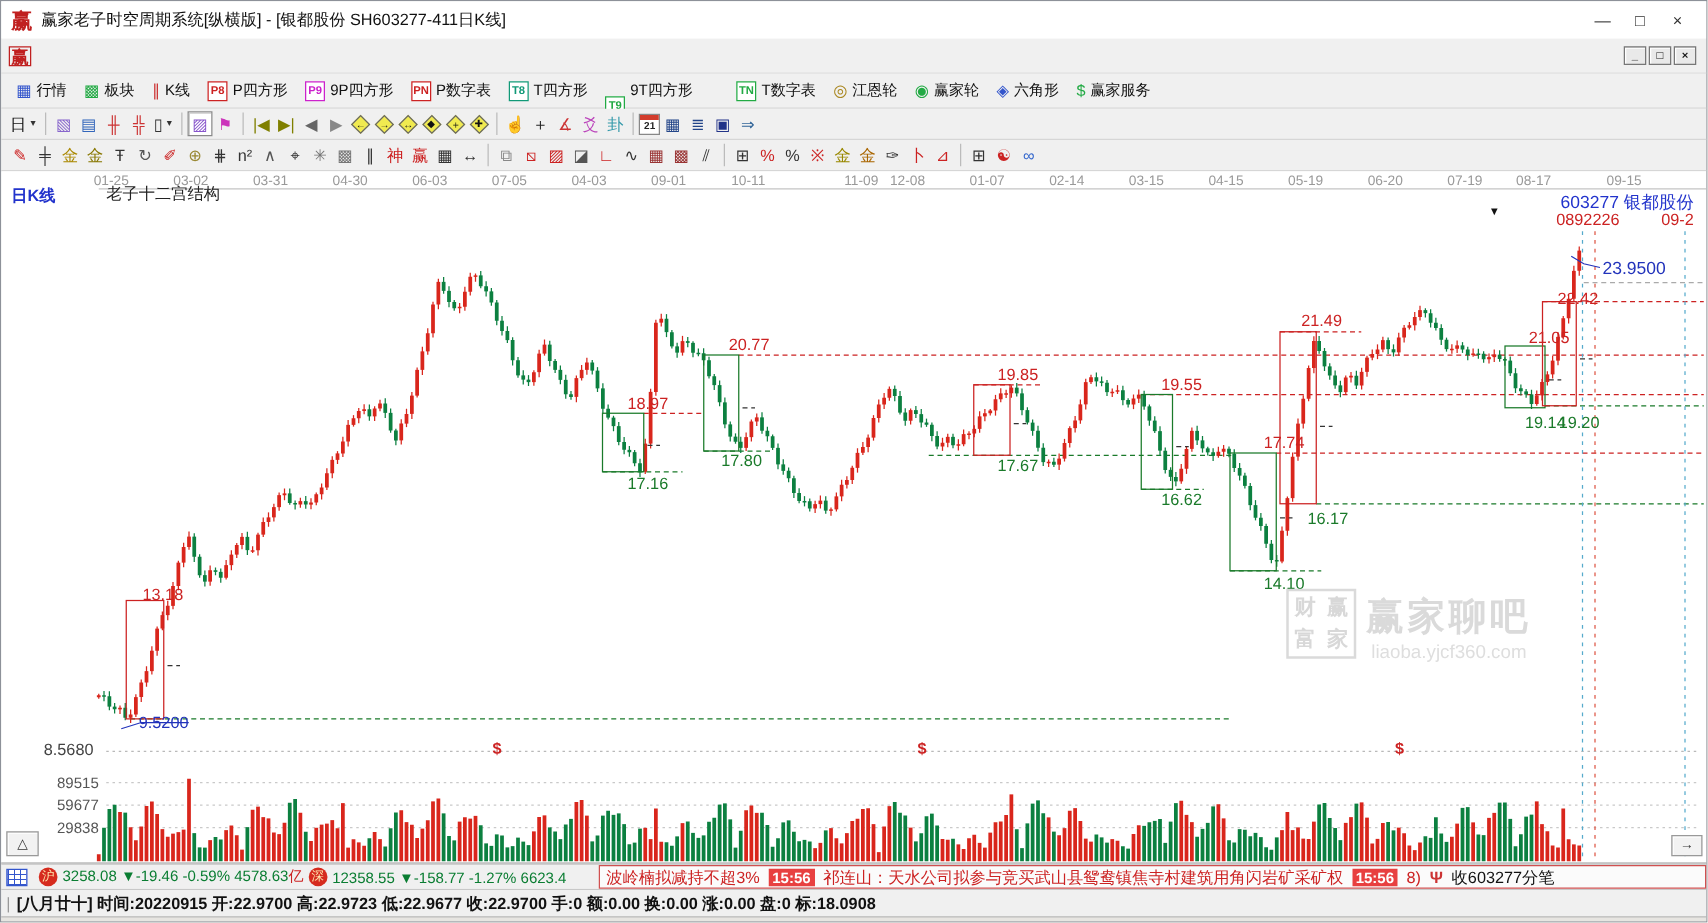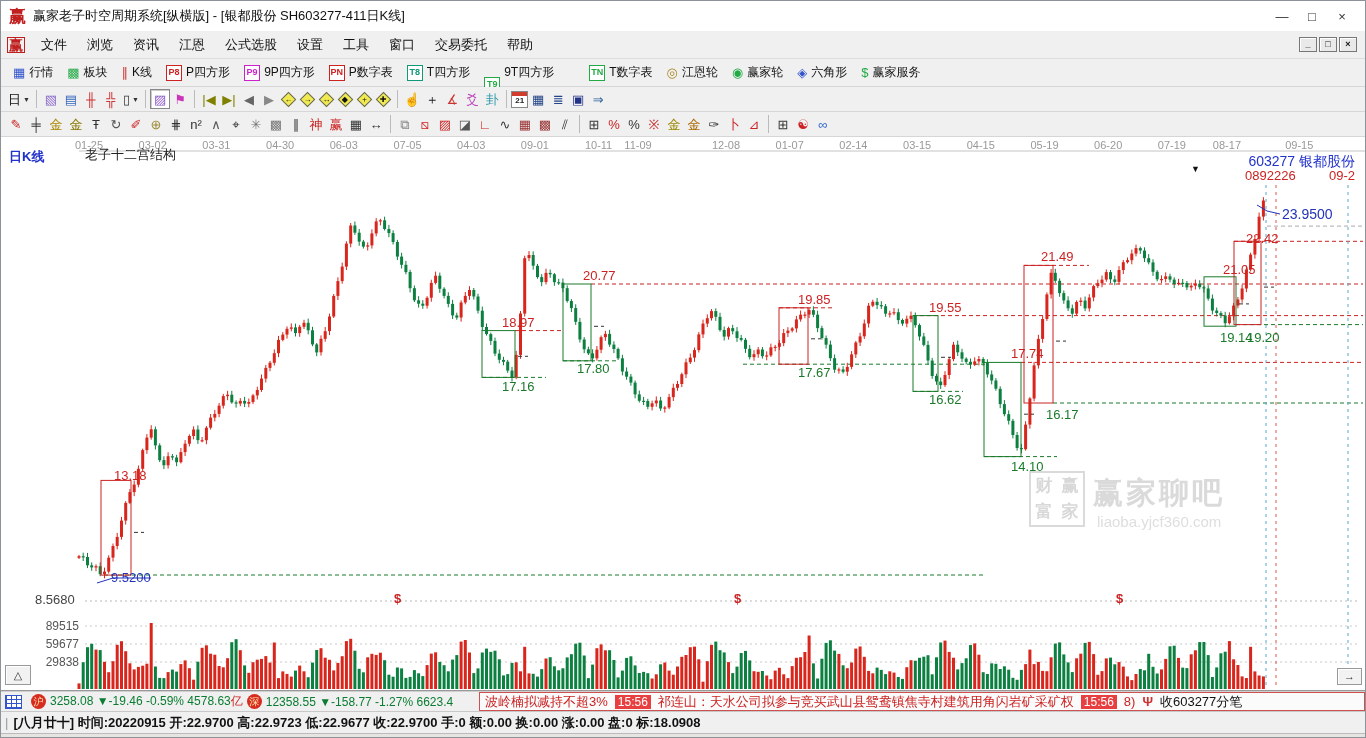--- a/index.html
+++ b/index.html
@@ -50,21 +50,21 @@
 .btn-up{left:4px;top:528px;width:26px;height:20px;line-height:18px}
 .btn-right{left:1336px;top:531px;width:25px;height:17px;line-height:15px}
 
 .status1{height:20px;position:relative;background:#f0f0f0;display:flex;align-items:center;font-size:12px;flex:none;border-top:1px solid #cfcfcf}
 .sgrid{width:17px;height:14px;margin:0 5px 0 4px;border:1px solid #3355cc;background:repeating-linear-gradient(0deg,#3355cc 0 1px,transparent 1px 4px),repeating-linear-gradient(90deg,#3355cc 0 1px,transparent 1px 5px),#fff}
 .circ{width:15px;height:15px;border-radius:50%;background:#d62b1e;color:#ffe9b0;font-size:10px;line-height:15px;text-align:center;margin:0 4px;flex:none}
 .idxnum{color:#0a7d32;white-space:nowrap}
 .unit-red{color:#cc2222}
 .ticker{position:absolute;left:478px;top:0;bottom:0;right:0;border:1px solid #d05050;background:#fbfbfb;display:flex;align-items:center;gap:7px;padding:0 5px;overflow:hidden;white-space:nowrap;font-size:13px}
 .tred{color:#cc2222}
-.tbadge{background:#e84040;color:#fff;padding:0 3px;font-weight:normal;font-size:12px}
+.tbadge{background:#e84040;color:#fff;padding:0 3px;font-weight:bold;font-size:12px}
 .trecv{color:#111}
 .anticon{color:#cc3333;font-weight:bold}
 .status2{height:22px;background:#f0f0f0;border-top:1px solid #c8c8c8;display:flex;align-items:center;font-weight:bold;font-size:13px;color:#111;padding-left:4px;flex:none;white-space:nowrap}
 .grip{color:#999;margin-right:5px;font-weight:normal}
 .bstrip{flex:1;background:#e7e5e1;border-top:1px solid #bbb}
 </style>
 </head>
 <body>
 
 <div class="win">
@@ -72,21 +72,20 @@
   <div class="titlebar">
     <span class="applogo">赢</span>
     <span class="apptitle">赢家老子时空周期系统[纵横版] - [银都股份  SH603277-411日K线]</span>
     <span class="winbtn">—</span>
     <span class="winbtn">□</span>
     <span class="winbtn">×</span>
   </div>
 
   <div class="menubar">
     <span class="menulogo">赢</span>
-    <span id="menu-items"><span class="mi">文件</span><span class="mi">浏览</span><span class="mi">资讯</span><span class="mi">江恩</span><span class="mi">公式选股</span><span class="mi">设置</span><span class="mi">工具</span><span class="mi">窗口</span><span class="mi">交易委托</span><span class="mi">帮助</span></span>
     <span class="mdiblock" id="child-buttons">
         <span class="mdibtn">_</span>
         <span class="mdibtn">□</span>
         <span class="mdibtn">×</span>
       </span>
   </div>
 
   <div class="toolbar t1" id="toolbar1">
       <span class="tb1">
         <span class="gly" style="color: rgb(51, 85, 204);">▦</span>
@@ -1150,21 +1149,21 @@
     <div id="dateaxis">
         <span class="datelab" style="left: 88px;">01-25</span>
         <span class="datelab" style="left: 151.7px;">03-02</span>
         <span class="datelab" style="left: 215.4px;">03-31</span>
         <span class="datelab" style="left: 279.1px;">04-30</span>
         <span class="datelab" style="left: 342.8px;">06-03</span>
         <span class="datelab" style="left: 406.5px;">07-05</span>
         <span class="datelab" style="left: 470.2px;">04-03</span>
         <span class="datelab" style="left: 533.9px;">09-01</span>
         <span class="datelab" style="left: 597.6px;">10-11</span>
-        <span class="datelab" style="left: 637px;">11-09</span>
+        <span class="datelab" style="left: 688px;">11-09</span>
         <span class="datelab" style="left: 725px;">12-08</span>
         <span class="datelab" style="left: 788.7px;">01-07</span>
         <span class="datelab" style="left: 852.4px;">02-14</span>
         <span class="datelab" style="left: 916.1px;">03-15</span>
         <span class="datelab" style="left: 979.8px;">04-15</span>
         <span class="datelab" style="left: 1043.5px;">05-19</span>
         <span class="datelab" style="left: 1107.2px;">06-20</span>
         <span class="datelab" style="left: 1170.9px;">07-19</span>
         <span class="datelab" style="left: 1220px; text-align: right;">08-17</span>
         <span class="datelab" style="left: 1298.3px;">09-15</span>

